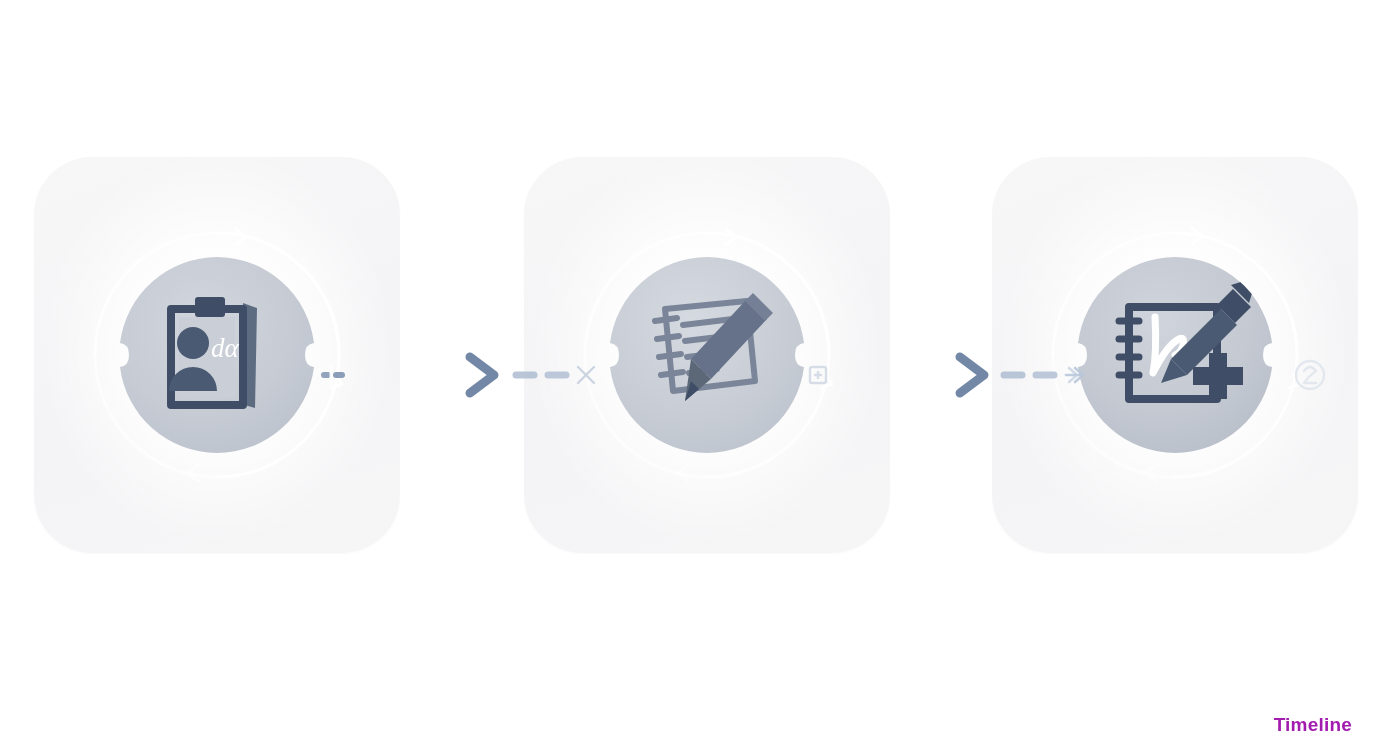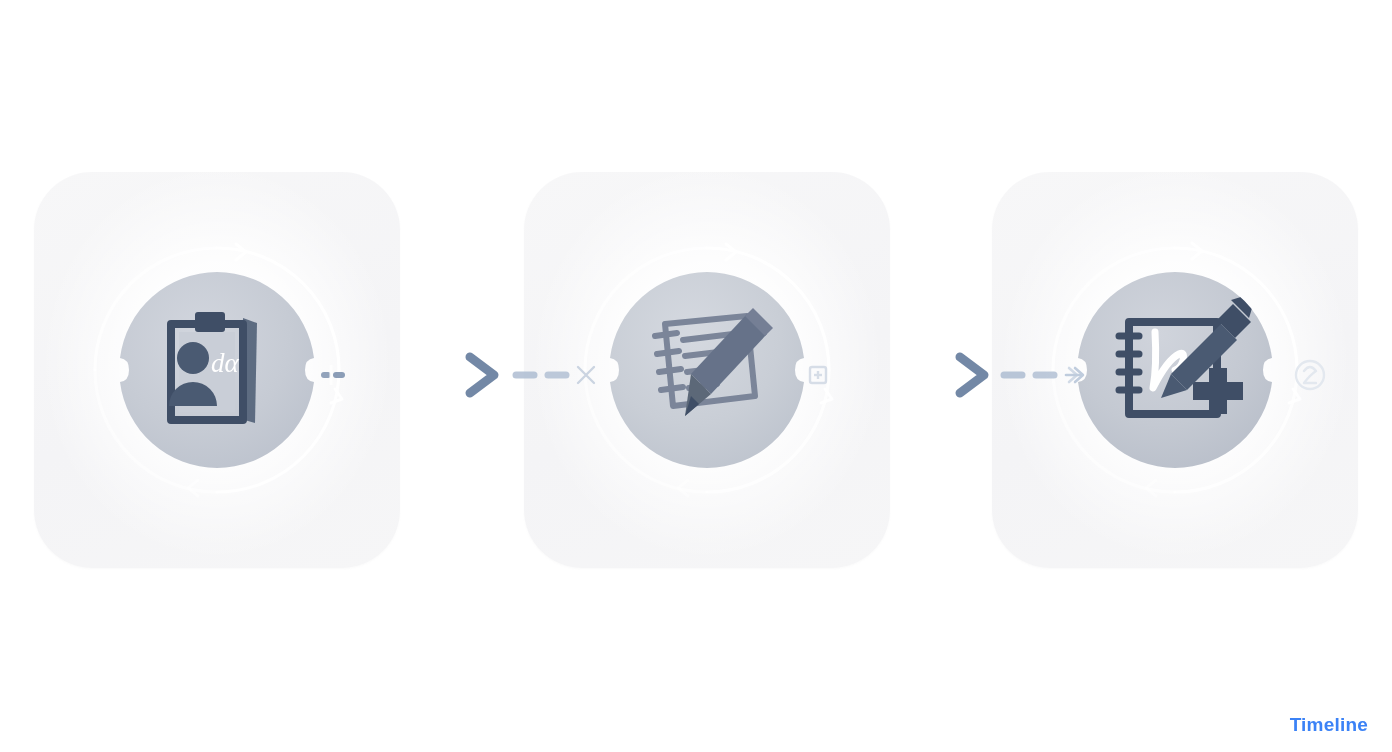--- a/index.html
+++ b/index.html
@@ -15,21 +15,21 @@
   .stage {
     position: relative;
     width: 1392px;
     height: 752px;
     background: #ffffff;
   }
 
   
   .card {
     position: absolute;
-    top: 172px;
+    top: 157px;
     width: 366px;
     height: 396px;
     border-radius: 58px;
     background: linear-gradient(160deg, #f7f7f8 0%, #f4f4f6 55%, #f6f6f7 100%);
     box-shadow: 0 1px 2px rgba(150,155,165,0.05);
     text-align: center;
   }
   .card.c1 { left: 34px; }
   .card.c2 { left: 524px; }
   .card.c3 { left: 992px; }
@@ -100,26 +100,26 @@
     top: 345px;
     width: 46px;
     height: 60px;
     z-index: 5;
   }
   .head-stub svg { display: block; width: 100%; height: 100%; }
 
   
   .caption {
     position: absolute;
-    right: 24px;
+    right: 40px;
     bottom: 16px;
     font-size: 19px;
     font-weight: 600;
     letter-spacing: 0.2px;
-    color: #3b82f6;
+    color: #a21caf;
     z-index: 6;
   }
 </style>
 </head>
 <body>
 
 <div class="stage">
 
   <div class="card c1">
 

